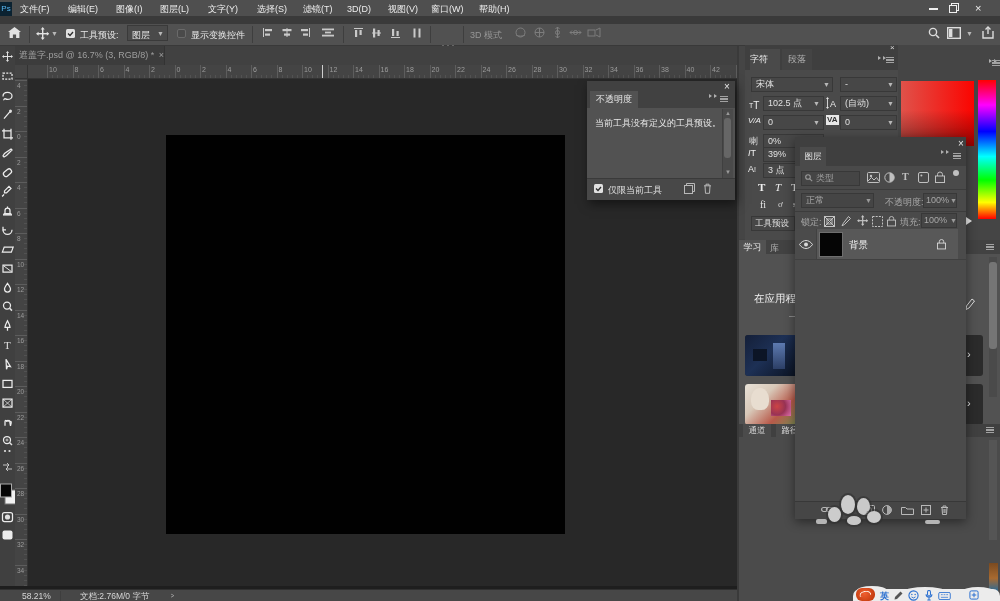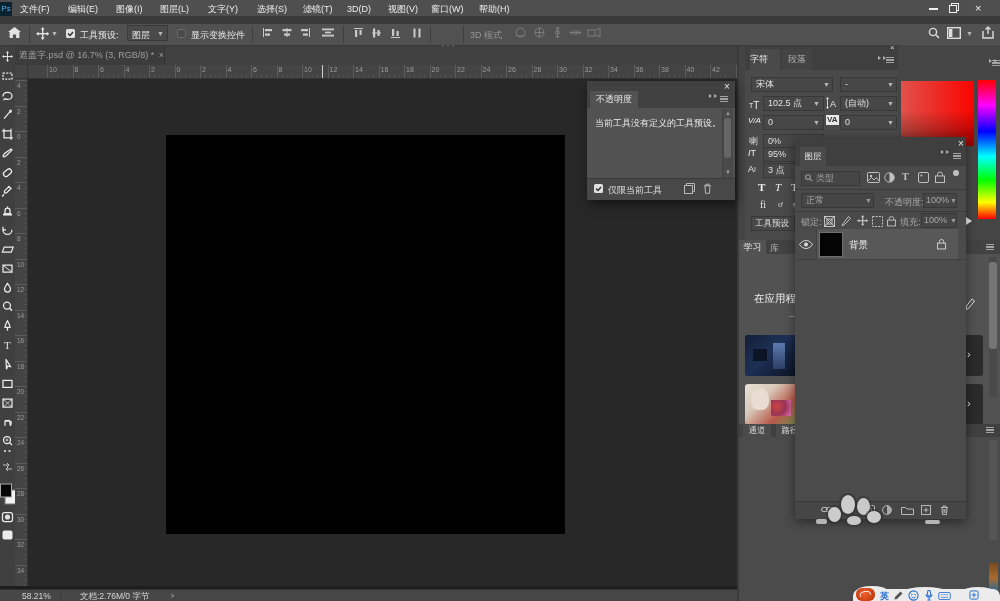--- a/index.html
+++ b/index.html
@@ -570,21 +570,21 @@
 
   <div class="ab" style="left:3px;top:71px;color:#efefef;font-size:8px;font-style:italic">V/A</div>
   <div class="ab box" style="left:18px;top:70px;width:61px;height:15px">0</div>
   <div class="ab" style="left:81px;top:70px;color:#333;background:#e8e8e8;font-size:8px;font-weight:bold;padding:0 1px;line-height:10px">VA</div>
   <div class="ab box" style="left:95px;top:70px;width:57px;height:15px">0</div>
 
   <div class="ab" style="left:4px;top:90px;color:#d8d8d8;font-size:9px">喇</div>
   <div class="ab box" style="left:18px;top:89px;width:61px;height:15px">0%</div>
 
   <div class="ab" style="left:3px;top:103px;color:#efefef;font-size:9px"><span style="font-style:italic">I</span>T</div>
-  <div class="ab box" style="left:18px;top:102px;width:61px;height:15px">95%</div>
+  <div class="ab box" style="left:18px;top:102px;width:61px;height:15px">39%</div>
 
   <div class="ab" style="left:3px;top:119px;color:#efefef;font-size:9px">A<span style="font-size:7px">!</span></div>
   <div class="ab box" style="left:18px;top:118px;width:61px;height:15px">3 点</div>
 
   <div class="ab" style="left:13px;top:136px;color:#f0f0f0;font-size:11px;font-weight:bold;font-family:'Liberation Serif',serif">T</div>
   <div class="ab" style="left:30px;top:136px;color:#f0f0f0;font-size:11px;font-style:italic;font-family:'Liberation Serif',serif">T</div>
   <div class="ab" style="left:46px;top:136px;color:#f0f0f0;font-size:11px;font-family:'Liberation Serif',serif">TT</div>
 
   <div class="ab" style="left:15px;top:154px;color:#e8e8e8;font-size:10px;font-family:'Liberation Serif',serif">fi</div>
   <div class="ab" style="left:33px;top:154px;color:#cfcfcf;font-size:9px;font-family:'Liberation Serif',serif">ơ</div>

